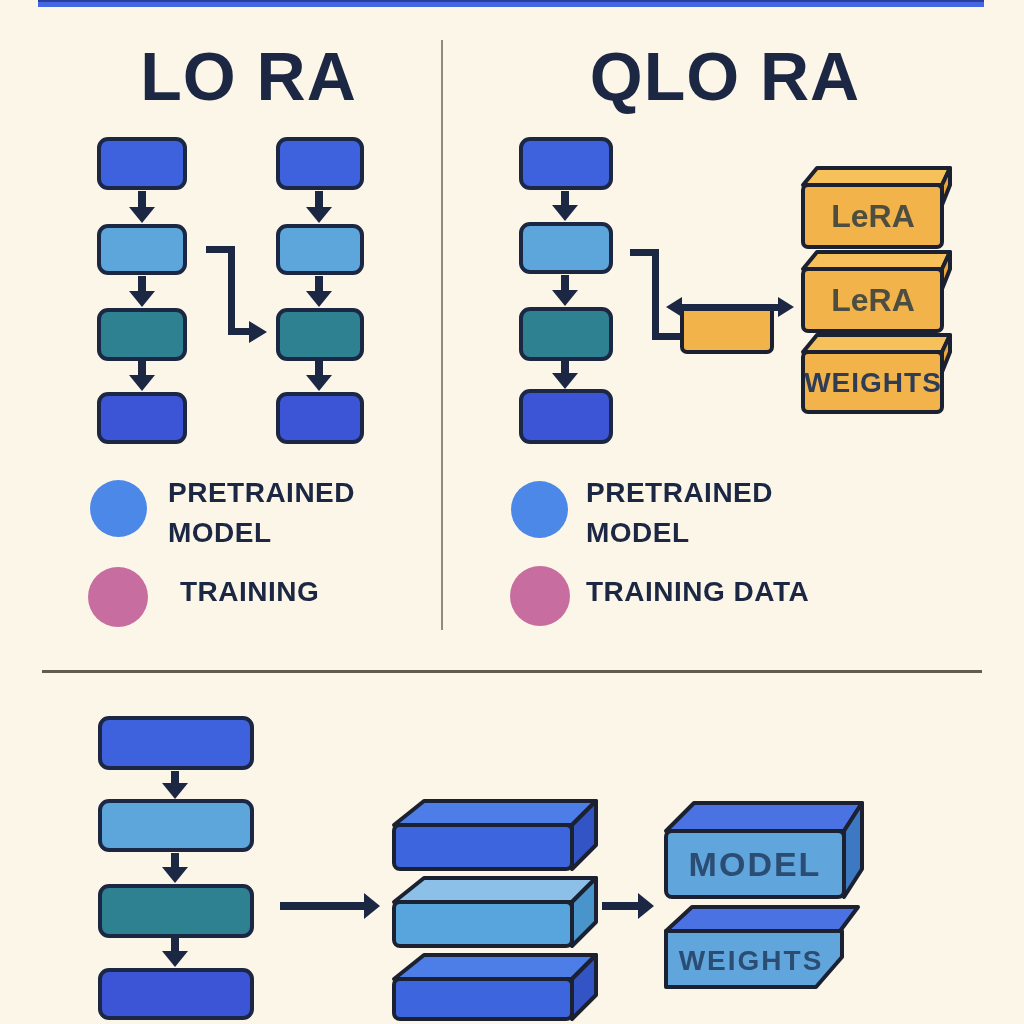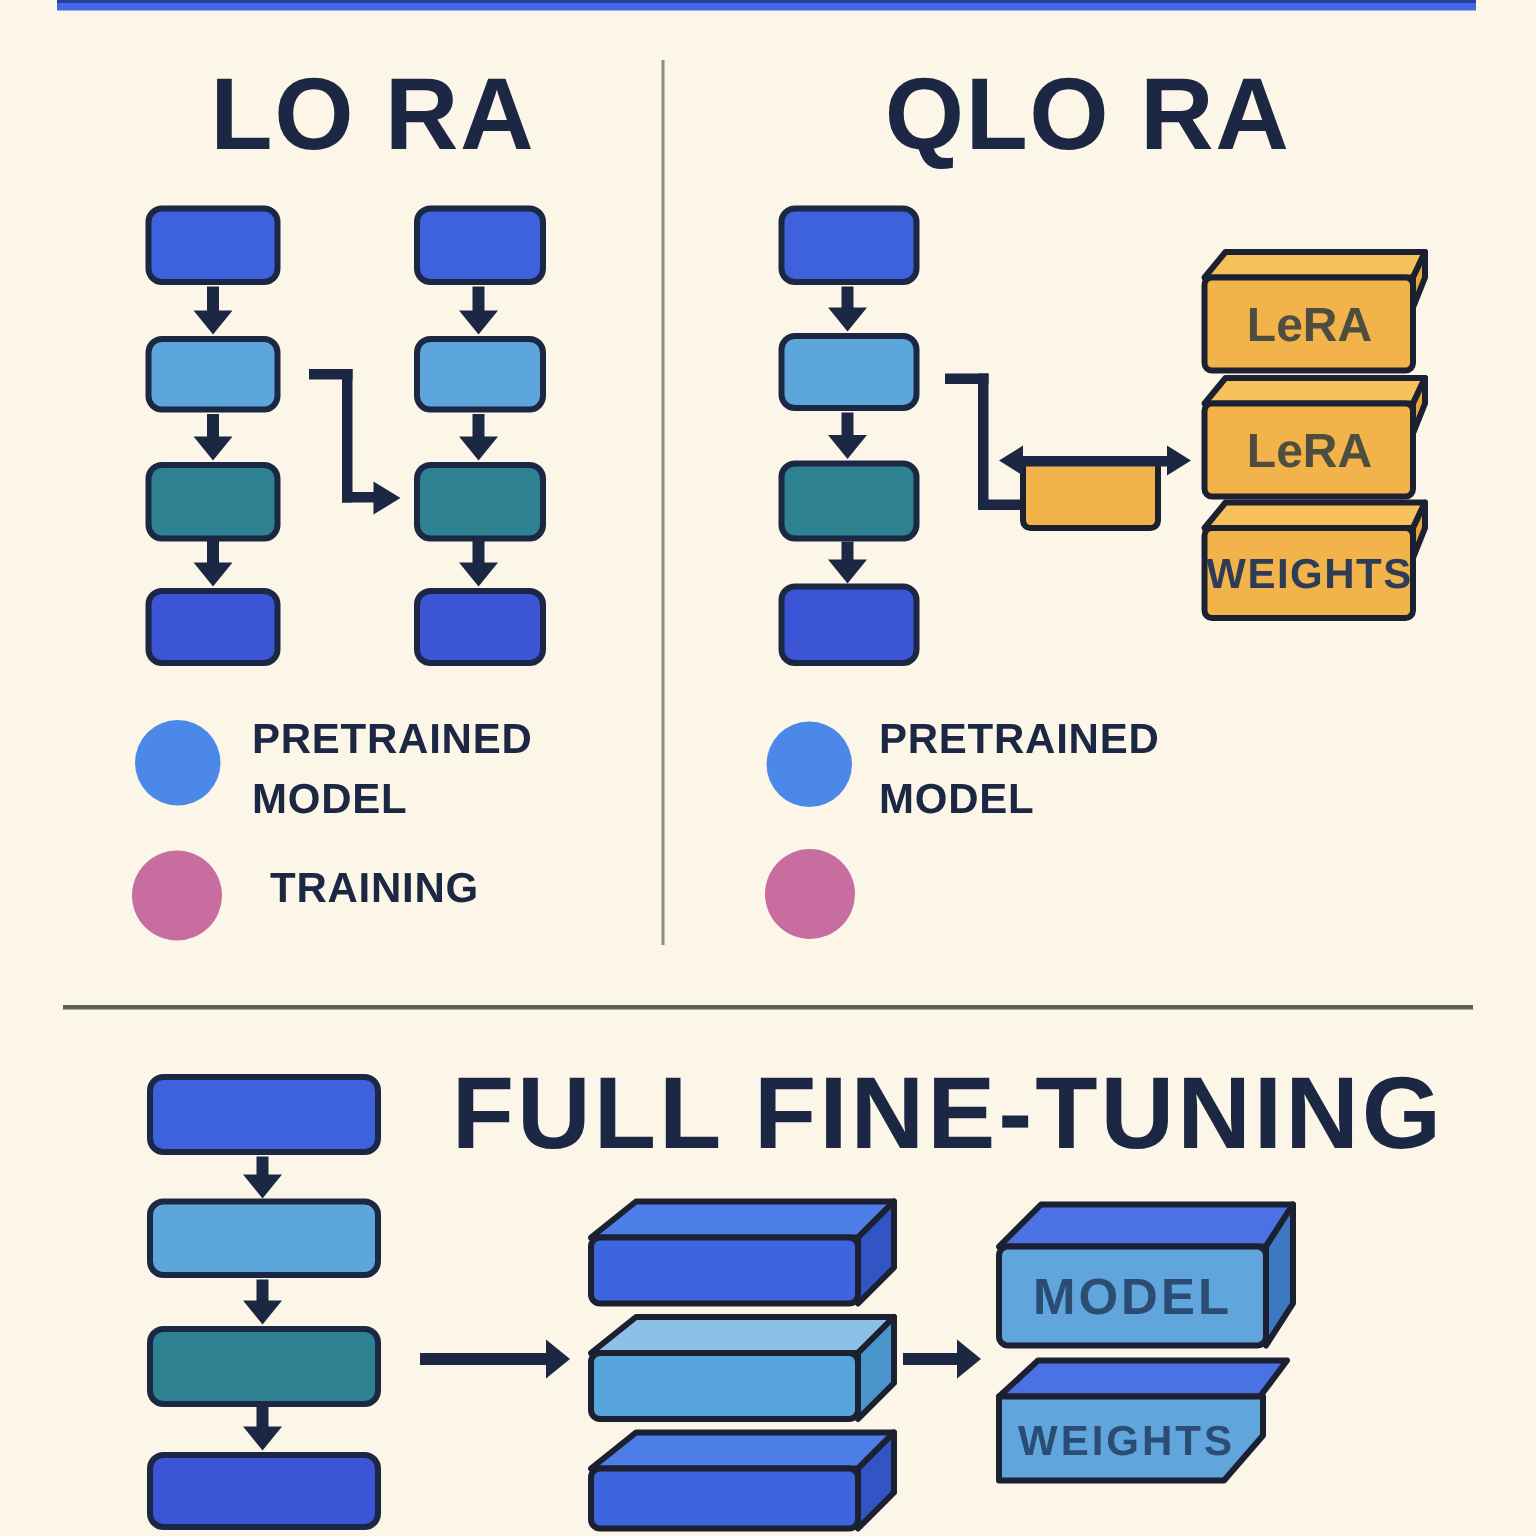--- a/index.html
+++ b/index.html
@@ -161,22 +161,24 @@
       <text class="t-navy-sm" x="78" y="229" text-anchor="middle">WEIGHTS</text>
     </g>
   </svg>
 
   <div class="abs lgc lg-blue" style="left:511px; top:481px; width:57px; height:57px;"></div>
   <div class="abs lgt" style="left:586px; top:473px;">
     <div>PRETRAINED</div>
     <div>MODEL</div>
   </div>
   <div class="abs lgc lg-pink" style="left:510px; top:566px; width:60px; height:60px;"></div>
-
-  <div class="abs title" style="left:292px; top:708px; width:680px; font-size:68px; letter-spacing:2px;">FULL FINE-TUNING</div>
+  <div class="abs lgt" style="left:586px; top:572px;">
+    <div>TRAINING DATA</div>
+  </div>
+
 
   <div class="abs fbox c1" style="left:98px; top:716px; width:156px; height:54px;"></div>
   <div class="abs arrd" style="left:162px; top:771px; height:28px;"></div>
   <div class="abs fbox c2" style="left:98px; top:799px; width:156px; height:53px;"></div>
   <div class="abs arrd" style="left:162px; top:853px; height:30px;"></div>
   <div class="abs fbox c3" style="left:98px; top:884px; width:156px; height:54px;"></div>
   <div class="abs arrd" style="left:162px; top:938px; height:29px;"></div>
   <div class="abs fbox c4" style="left:98px; top:968px; width:156px; height:52px;"></div>
 
   <div class="abs arrr" style="left:280px; top:893px; width:100px;"></div>

